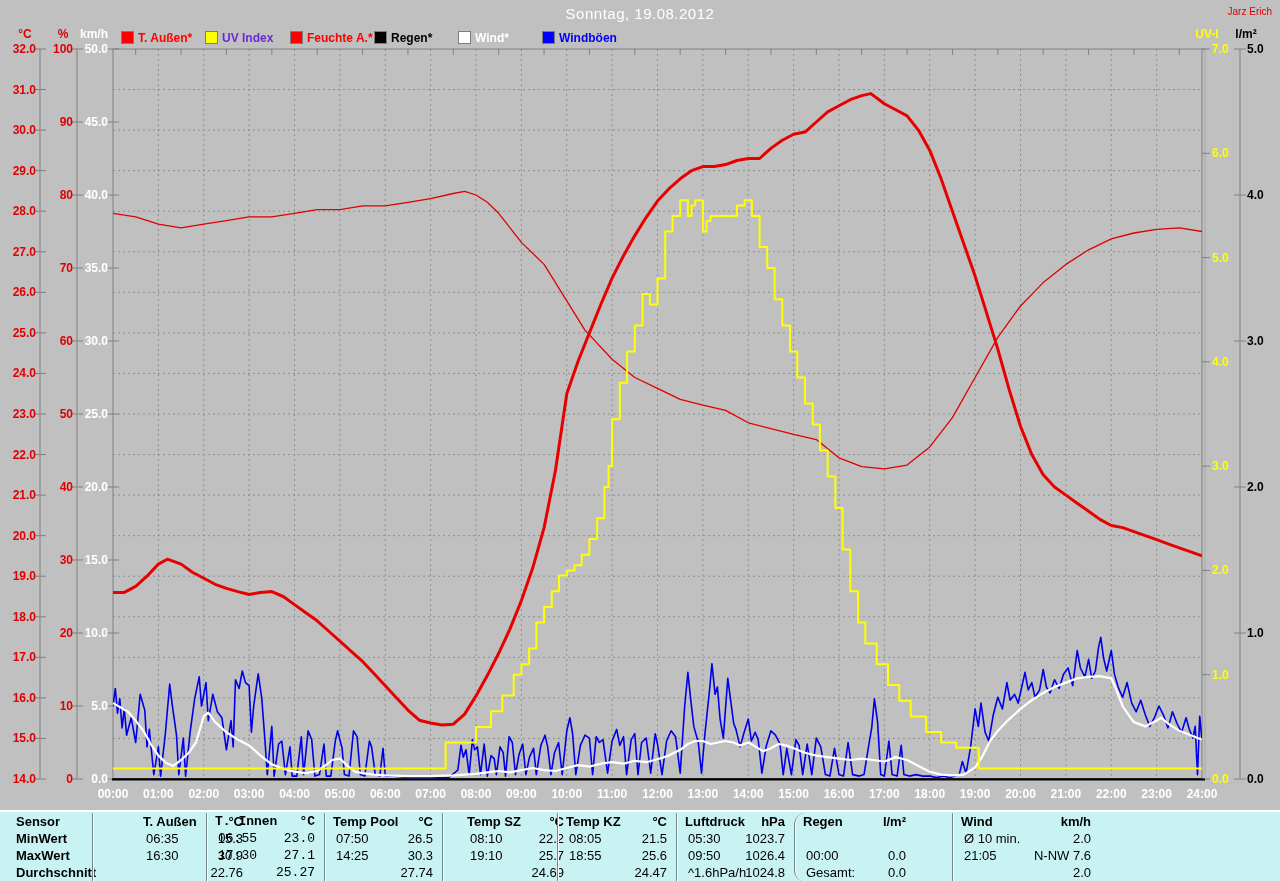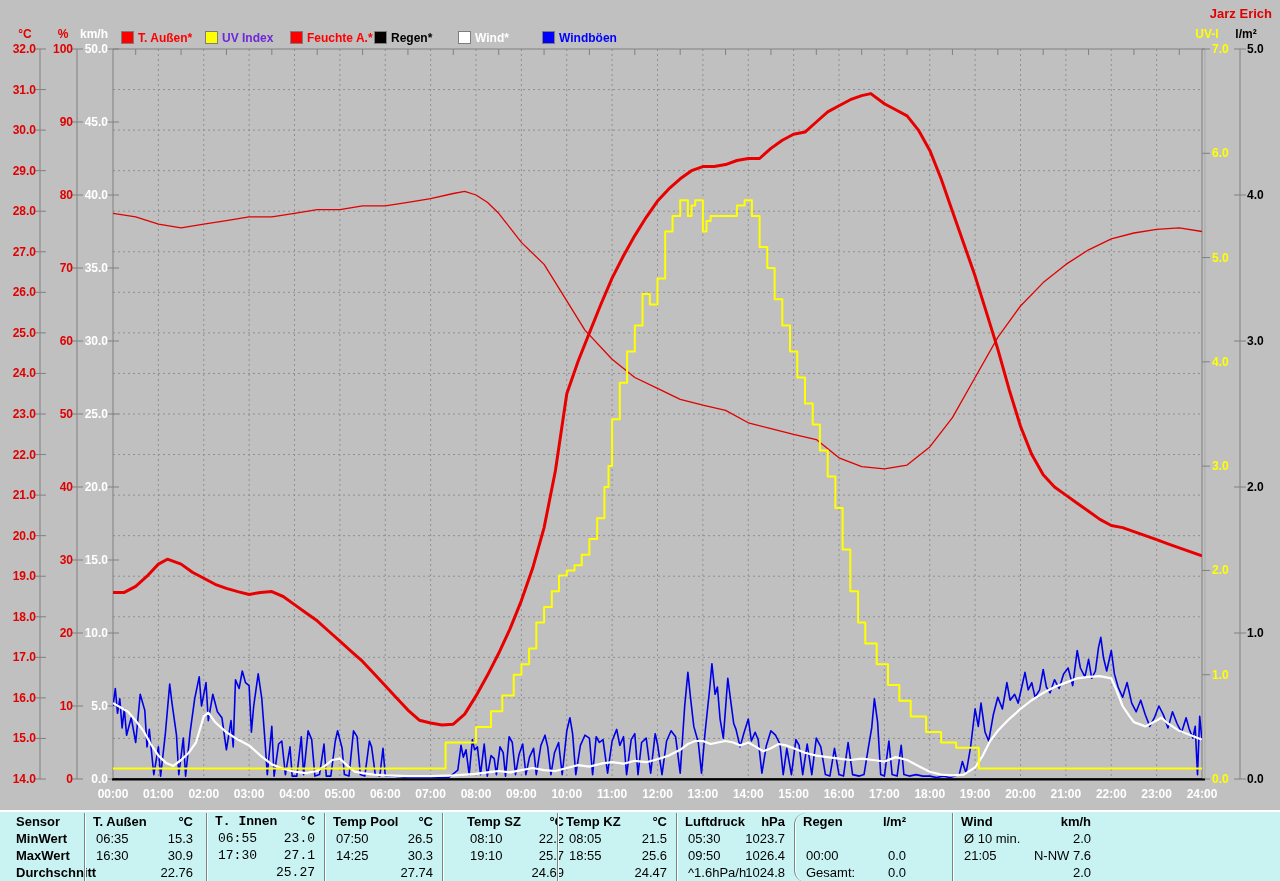--- a/index.html
+++ b/index.html
@@ -2,21 +2,21 @@
 <html><head>
 <meta charset="utf-8">
 <style>
   html,body{margin:0;padding:0;background:#c0c0c0;width:1280px;height:881px;overflow:hidden;
             font-family:"Liberation Sans",sans-serif;-webkit-font-smoothing:none;}
   #stage{position:relative;width:1280px;height:881px;background:#c0c0c0;}
   #chart-wrap{position:absolute;left:0;top:0;width:1280px;height:810px;}
   #chart-wrap svg{position:absolute;left:0;top:0;}
   .page-title{position:absolute;left:0;right:0;top:5px;text-align:center;color:#ffffff;
               font-size:15px;letter-spacing:.5px;}
-  .watermark{position:absolute;right:8px;top:6px;color:#e00000;font-size:13px;font-weight:700;}
+  .watermark{position:absolute;right:8px;top:6px;color:#e00000;font-size:10px;font-weight:400;}
   .legend{position:absolute;left:0;top:31px;height:14px;width:1280px;}
   .legend-item{position:absolute;top:0;display:flex;align-items:center;height:13px;}
   .legend-swatch{display:inline-block;width:11px;height:11px;margin-right:5px;
                  outline:1px solid rgba(0,0,0,.35);}
   .legend-label{font-size:12px;font-weight:700;white-space:nowrap;}
   
   .datatable{position:absolute;left:0;top:810px;width:1280px;height:71px;background:#c9f3f3;
              border-top:2px solid #ffffff;color:#000;font-size:13px;}
   .trowlabels{position:absolute;left:0;top:1px;width:88px;}
   .trowlabels div{height:17px;line-height:17px;padding-left:16px;font-weight:700;white-space:nowrap;}
@@ -26,20 +26,21 @@
   .trow .lft{position:absolute;left:11px;}
   .trow .rgt{position:absolute;right:10px;}
   .trow.th .lft{left:8px;font-weight:700;}
   .trow.th .rgt{font-weight:700;}
 </style>
 </head>
 <body>
 
 <div id="stage">
   <div id="chart-wrap">
+    <div class="page-title">Sonntag, 19.08.2012</div>
     <div class="watermark" style="color: rgb(224, 0, 0);">Jarz Erich</div>
     <div class="legend">
       <div class="legend-item" style="left:122px">
           <span class="legend-swatch" style="background: rgb(255, 0, 0);"></span>
           <span class="legend-label" style="color: rgb(255, 0, 0);">T. Außen*</span>
         </div>
       <div class="legend-item" style="left:206px">
           <span class="legend-swatch" style="background: rgb(255, 255, 0);"></span>
           <span class="legend-label" style="color: #6d28d9;">UV Index</span>
         </div>
@@ -288,21 +289,21 @@
     </div>
 
   <div class="datatable">
     <div class="trowlabels">
       <div>Sensor</div>
       <div>MinWert</div>
       <div>MaxWert</div>
       <div>Durchschnitt</div>
     </div>
     <div id="tcols">
-        <div class="tcol" style="left: 84px; width: 118px;">
+        <div class="tcol" style="left: 92px; width: 118px; padding-left: 42px;">
           <div class="trow th">
             <span class="lft">T. Außen</span>
             <span class="rgt">°C</span>
           </div>
           <div class="trow ">
             <span class="lft">06:35</span>
             <span class="rgt">15.3</span>
           </div>
           <div class="trow ">
             <span class="lft">16:30</span>

